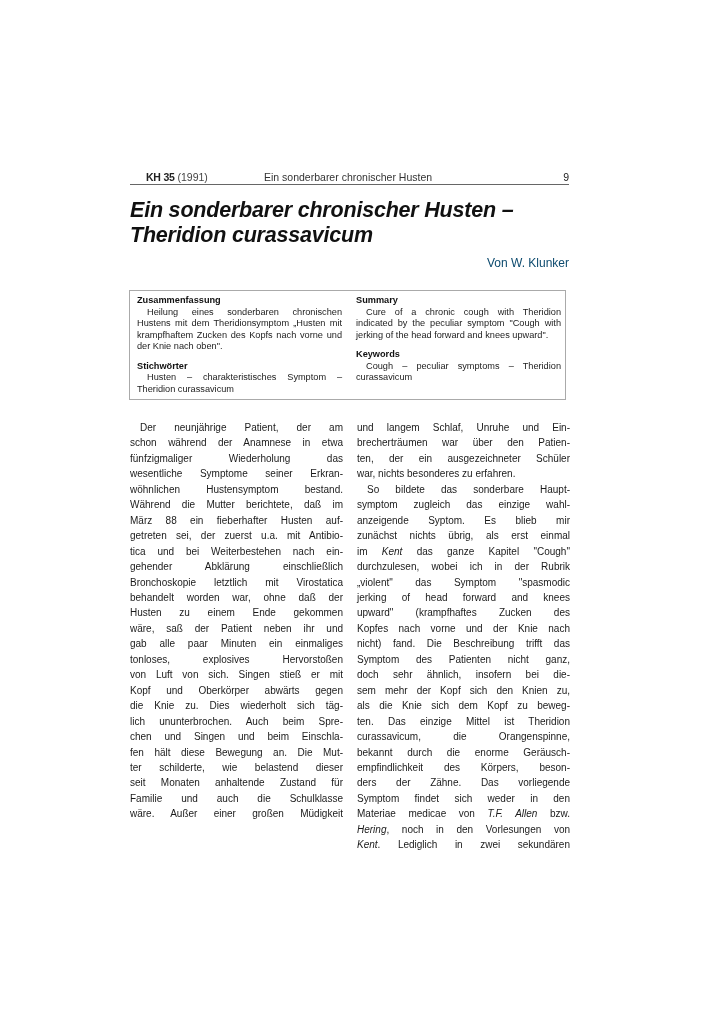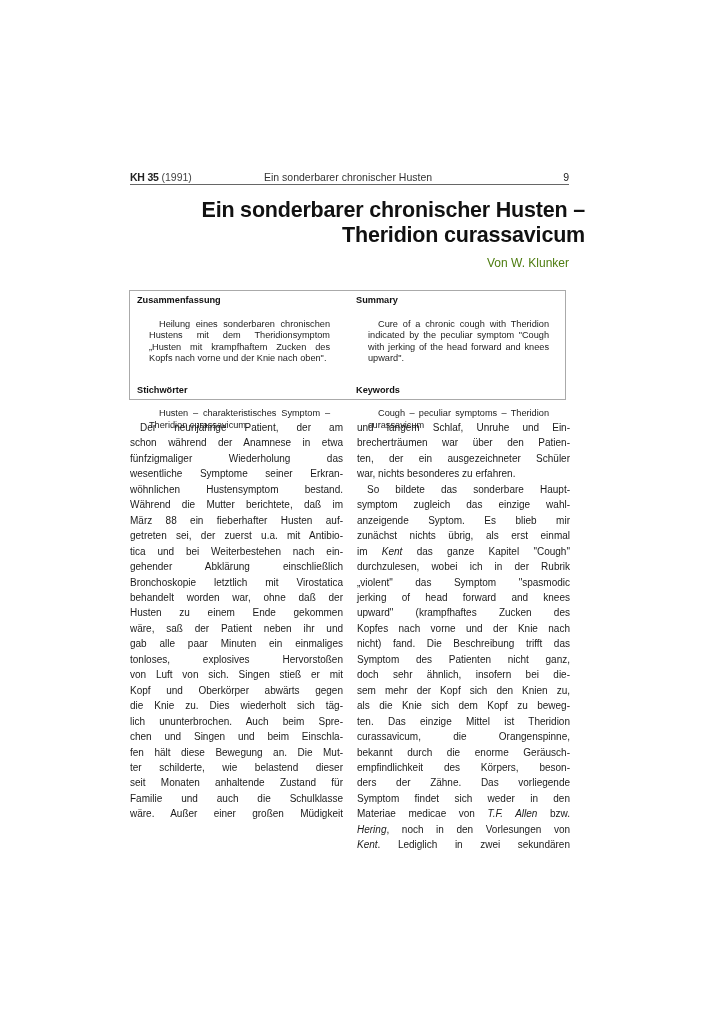--- a/index.html
+++ b/index.html
@@ -5,45 +5,45 @@
     html, body { margin: 0; padding: 0; }
     body {
       width: 725px; height: 1024px; background: #ffffff;
       position: relative; overflow: hidden;
       font-family: "Liberation Sans", sans-serif; color: #1a1a1a;
     }
     .running-head {
       position: absolute; left: 130px; top: 170px; width: 439px; height: 14px;
       font-size: 10.5px; line-height: 14px; border-bottom: 1px solid #666;
     }
-    .running-head .journal { position: absolute; left: 0; top: 0; color: #222; }
+    .running-head .journal { position: absolute; left: 16px; top: 0; color: #222; }
     .running-head .journal b { font-weight: bold; letter-spacing: -0.3px; }
     .running-head .journal .year { color: #444; }
     .running-head .center { position: absolute; left: 134px; top: 0; color: #333; }
     .running-head .pageno { position: absolute; right: 0; top: 0; color: #222; }
 
     .title {
-      position: absolute; left: 146px; top: 198px; width: 439px;
-      text-align: right; font-weight: bold; font-size: 21.5px; line-height: 25px;
-      color: #111; letter-spacing: -0.2px;
+      position: absolute; left: 130px; top: 198px; width: 439px;
+      font-weight: bold; font-size: 21.5px; line-height: 25px;
+      color: #111; letter-spacing: -0.2px; font-style: italic;
     }
     .author {
       position: absolute; left: 130px; top: 256px; width: 439px; text-align: right;
-      font-size: 12px; color: #4d7c0f;
+      font-size: 12px; color: #0c4a6e;
     }
 
     .abstract-box {
       position: absolute; left: 129px; top: 290px; width: 437px; height: 110px;
       border: 1px solid #aaa; box-sizing: border-box;
     }
     .abs-col { position: absolute; top: 4px; width: 205px; font-size: 9.2px; line-height: 11.5px; color: #222; }
     .abs-col.left { left: 7px; }
     .abs-col.right { left: 226px; }
     .abs-col .h { font-weight: bold; color: #111; }
-    .abs-col p { margin: 12px; text-align: justify; text-indent: 10px; }
+    .abs-col p { margin: 0; text-align: justify; text-indent: 10px; }
     .abs-col .gap { height: 8px; }
 
     .body-col {
       position: absolute; top: 420px; width: 213px;
       font-size: 10px; line-height: 15.45px; color: #1a1a1a;
       text-align: justify;
     }
     .body-col.left { left: 130px; }
     .body-col.right { left: 357px; }
     .body-col .ln { display: block; white-space: nowrap; text-align: justify; text-align-last: justify; }

